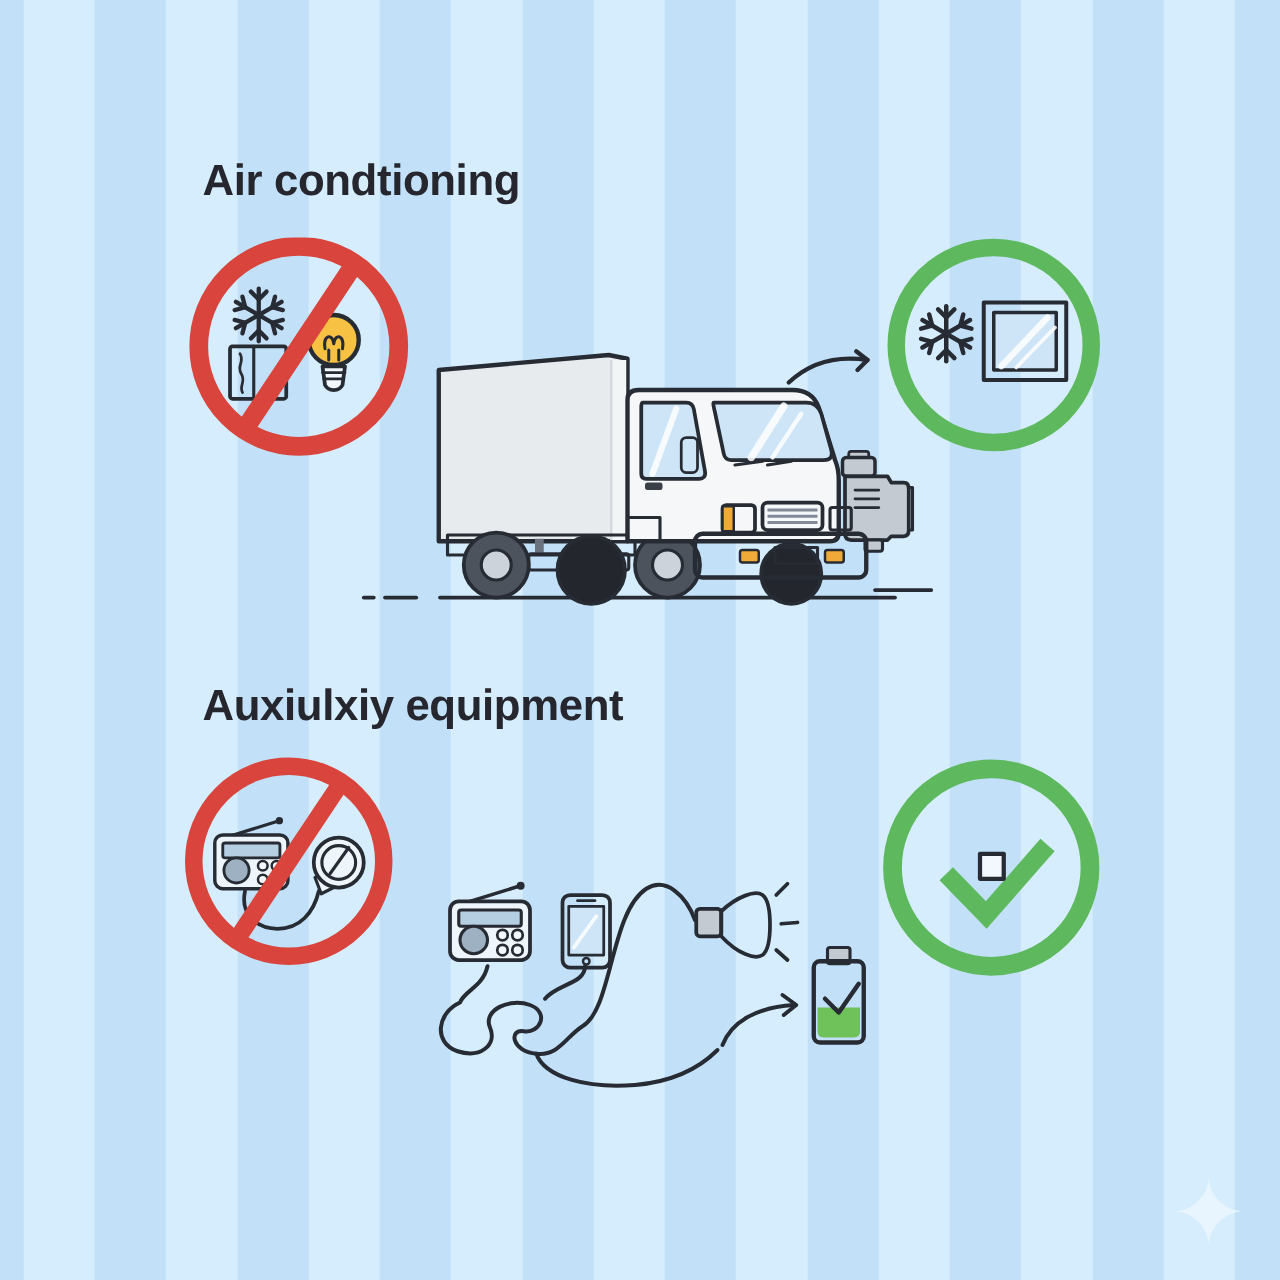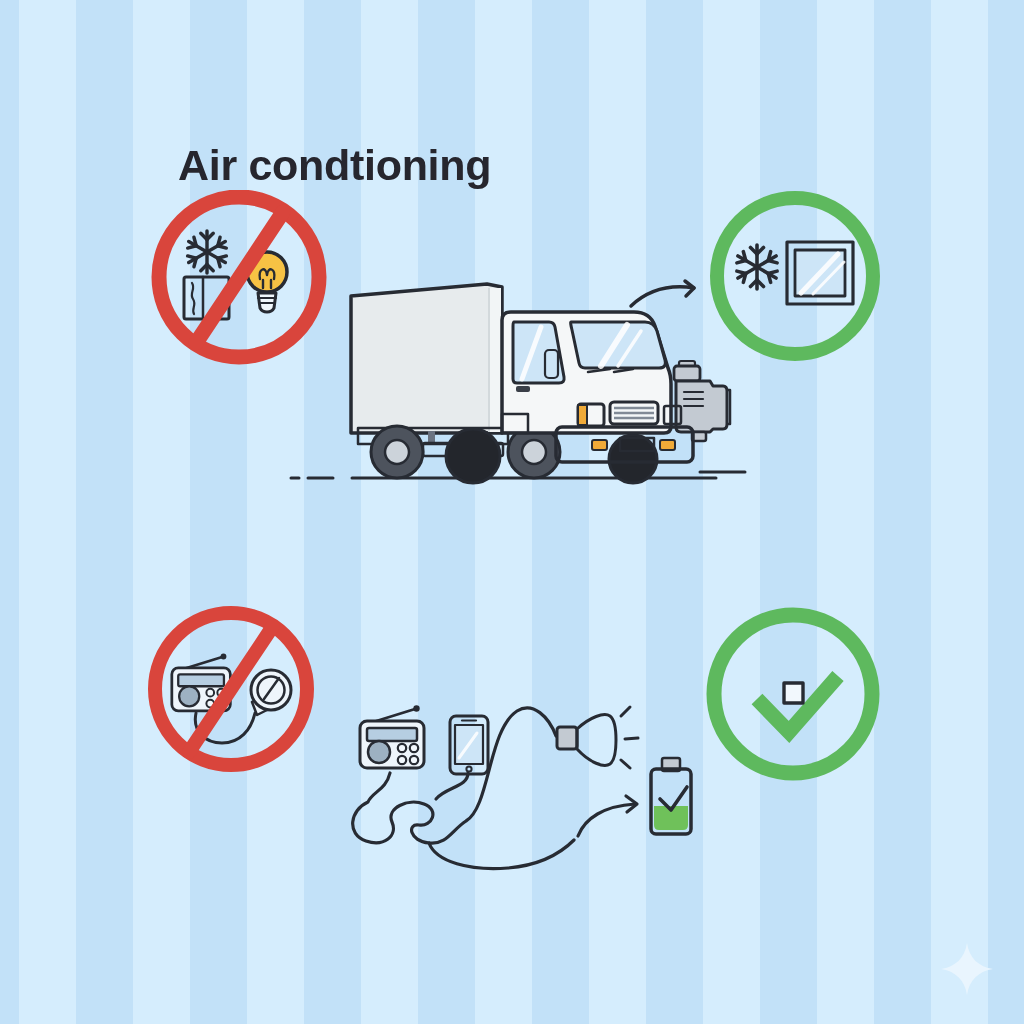--- a/index.html
+++ b/index.html
@@ -8,23 +8,23 @@
     background:repeating-linear-gradient(90deg,
       var(--stripe-light) 0 57px,
       var(--stripe-dark) 57px 114px);
     background-position:19px 0;
     font-family:"Liberation Sans",sans-serif;
   }
   section{position:absolute;inset:0;}
   .abs{position:absolute;}
   .title{
     position:absolute;
-    font-weight:700;font-size:43px;line-height:1.05;
+    font-weight:700;font-size:35px;line-height:1.05;
     letter-spacing:-0.3px;color:var(--text-ink);
-    margin:16px;white-space:nowrap;
+    margin:0;white-space:nowrap;
   }
   .t1{left:162px;top:127px;}
   .t2{left:162px;top:547px;}
   
   .ln{stroke:var(--ink);fill:none;stroke-linecap:round;stroke-linejoin:round;}
   .fill-ink{fill:var(--ink);}
   .ring-red{stroke:var(--prohibit-red);fill:none;}
   .slash{stroke:var(--prohibit-red);stroke-linecap:round;}
   .ring-green{stroke:var(--allow-green);fill:none;}
   .check-green{stroke:var(--allow-green);fill:none;stroke-linecap:butt;stroke-linejoin:miter;}
@@ -190,20 +190,21 @@
       <g>
         <rect x="787" y="242" width="66" height="62" fill="#ffffff" class="ln" stroke-width="3.2"></rect>
         <rect x="795" y="250" width="50" height="46" class="glass ln" stroke-width="2.8"></rect>
         <line class="streak" stroke-width="5" x1="801" y1="293" x2="838" y2="254"></line>
         <line class="streak" stroke-width="3" x1="813" y1="294" x2="844" y2="262"></line>
       </g>
     </svg>
   </section>
 
   <section>
+    <h1 class="title t2">Auxiulxiy equipment</h1>
 
     <svg class="abs" style="left:146px;top:604px" width="182" height="182" viewBox="146 604 182 182">
       <g>
         <use href="#radio" x="170" y="654" width="64" height="59"></use>
       </g>
       <path class="ln" stroke-width="3" d="M196,713 C192,732 206,743 222,743 C240,743 251,730 255,713"></path>
       <g>
         <path class="radio-body ln" stroke-width="2.5" d="M252,702 L262,698 L267,710 L257,715 Z"></path>
         <circle class="radio-body ln" stroke-width="3" cx="271" cy="690" r="20"></circle>
         <circle fill="#ffffff" class="ln" stroke-width="2.5" cx="271" cy="690" r="13.5"></circle>

